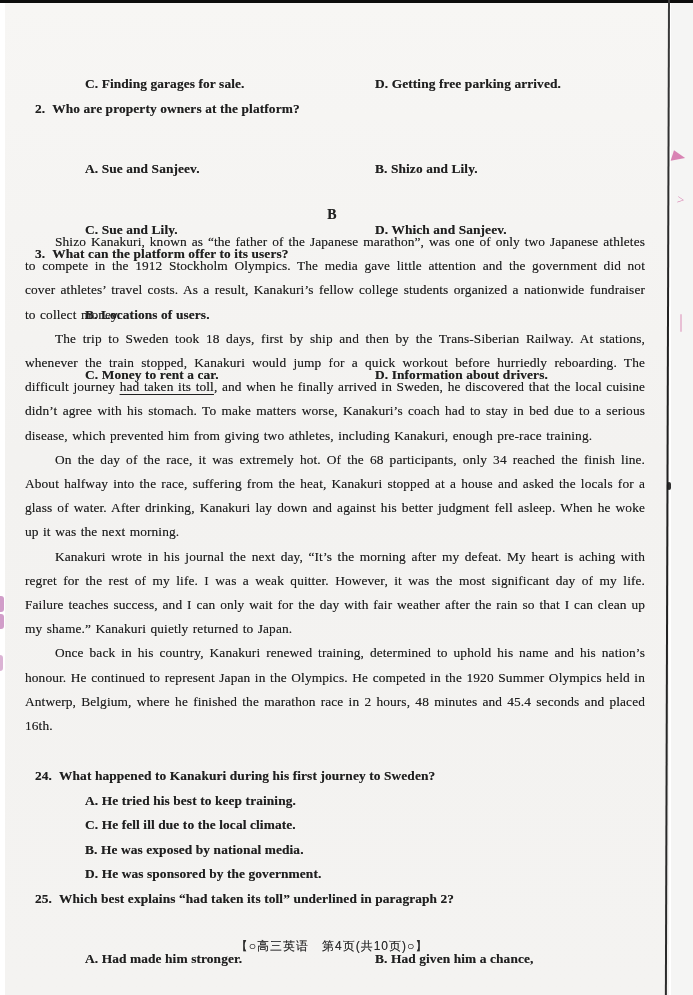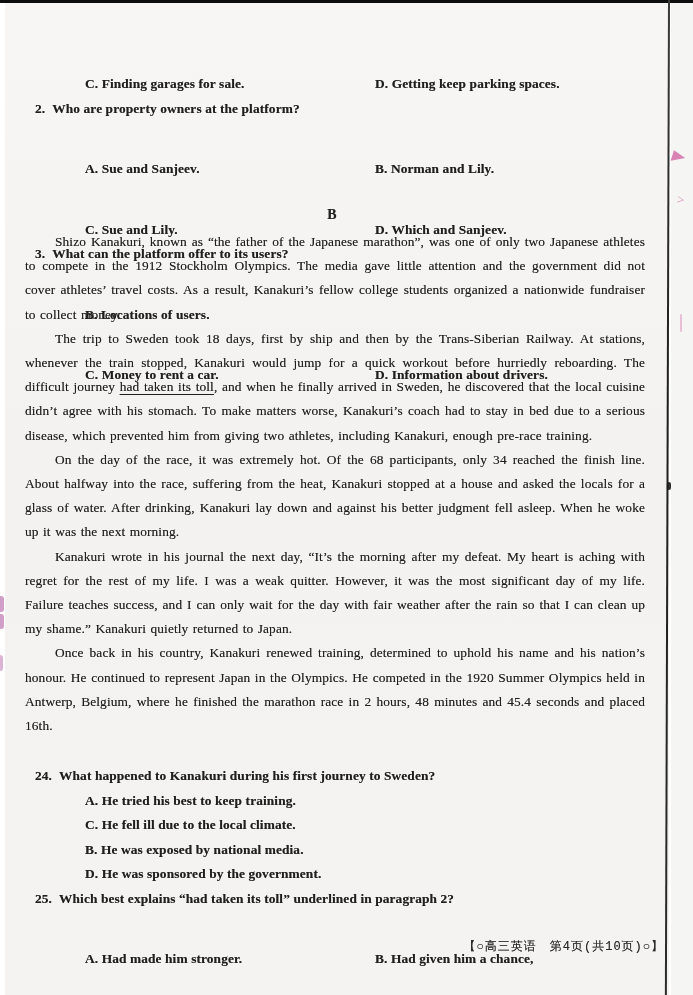--- a/index.html
+++ b/index.html
@@ -47,23 +47,23 @@
     line-height:24.2px;text-align:justify;letter-spacing:0.1px;word-spacing:1px;
   }
   .passage p{margin:0;text-indent:30px;}
   .underlined{text-decoration:underline;text-underline-offset:3px;}
   .bottom-questions{
     position:absolute;top:764px;left:25px;width:622px;line-height:24.5px;
     font-weight:bold;letter-spacing:0.1px;
   }
   .bottom-questions .opt-line,.bottom-questions .opt-row{font-weight:700;}
   .footer{
-    position:absolute;top:938px;left:0;width:664px;text-align:right;
+    position:absolute;top:938px;left:0;width:664px;text-align:center;
     font-size:12px;color:#2a2a2a;letter-spacing:1px;
-    font-family:Liberation Mono, monospace;
+    font-family:Liberation Sans, sans-serif;
   }
   
   .mark{position:absolute;}
   .mark-arrow{
     top:152px;left:672px;width:0;height:0;
     border-left:13px solid #d36fa8;
     border-top:4px solid transparent;border-bottom:7px solid transparent;
     transform:rotate(18deg);opacity:0.85;
   }
   .mark-chevron{
@@ -86,28 +86,28 @@
 <div class="scan-top-bar"></div>
 <div class="paper"></div>
 <div class="right-margin"></div>
 <div class="page-edge-line"></div>
 
 <div class="content">
 
   <div class="top-questions">
     <div class="opt-row">
       <span class="opt-first">C. Finding garages for sale.</span>
-      <span>D. Getting keep parking spaces.</span>
+      <span>D. Getting free parking arrived.</span>
     </div>
     <div class="q-stem-row">
       <span class="qnum">2.</span><span>Who are property owners at the platform?</span>
     </div>
     <div class="opt-row">
       <span class="opt-first">A. Sue and Sanjeev.</span>
-      <span>B. Norman and Lily.</span>
+      <span>B. Shizo and Lily.</span>
     </div>
     <div class="opt-row">
       <span class="opt-first">C. Sue and Lily.</span>
       <span>D. Which and Sanjeev.</span>
     </div>
     <div class="q-stem-row">
       <span class="qnum">3.</span><span>What can the platform offer to its users?</span>
     </div>
     <div class="opt-row">
       <span>B. Locations of users.</span>

